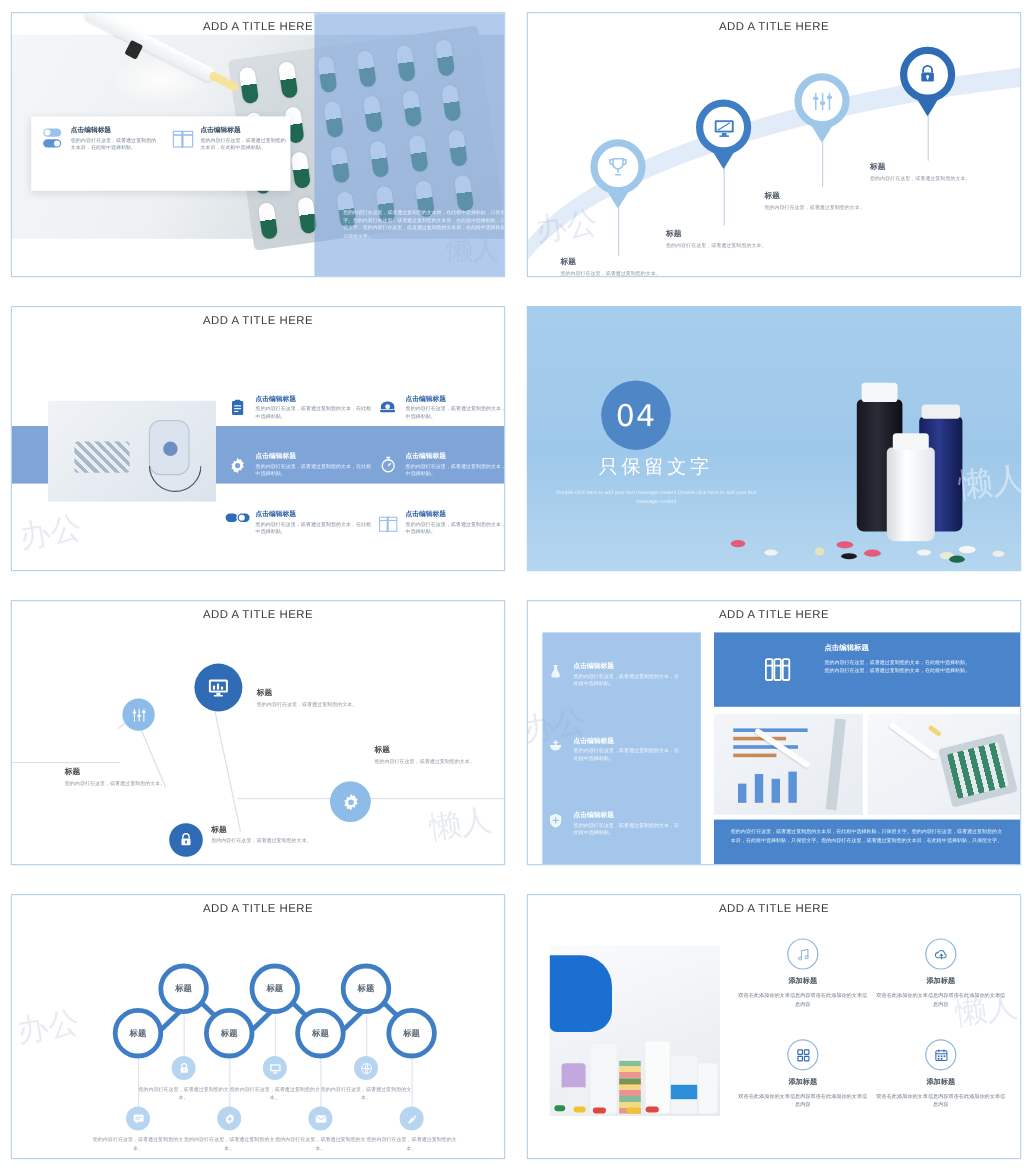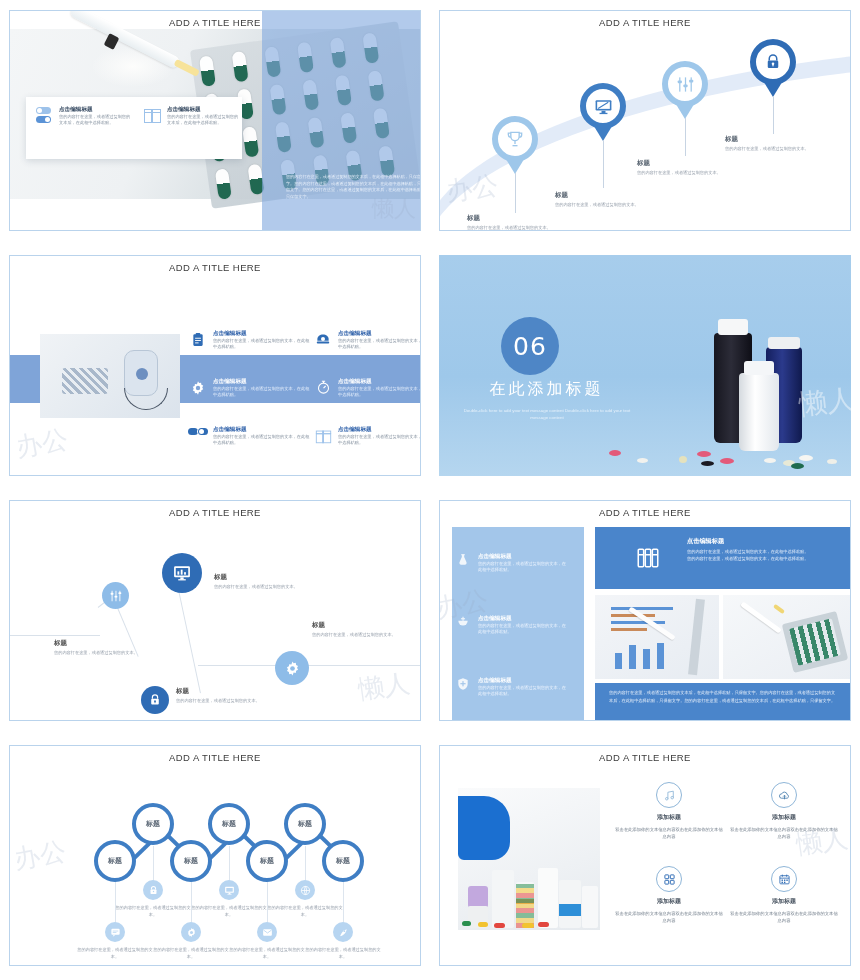--- a/index.html
+++ b/index.html
@@ -482,22 +482,22 @@
             </div>
           </div>
         </div>
       </div>
       <div class="wm" style="left:6px;bottom:14px;font-size:26px;transform:rotate(-10deg);">办公</div>
     </div>
   </div>
 
   <div class="slide">
     <div class="frame nobord s4">
-      <div class="num">06</div>
-      <div class="ttl">在此添加标题</div>
+      <div class="num">04</div>
+      <div class="ttl">只保留文字</div>
       <div class="sub">Double-click here to add your text message content Double-click here to add your text message content</div>
 
       <div class="bottle b-dark"></div>
       <div class="bottle b-blue"></div>
       <div class="bottle b-white"></div>
 
       <div class="tab" style="left:170px;top:195px;width:12px;height:6px;background:#e35a7a;"></div>
       <div class="tab" style="left:198px;top:203px;width:11px;height:5px;background:#f2f2ee;"></div>
       <div class="tab" style="left:240px;top:201px;width:8px;height:7px;background:#e5e2bd;"></div>
       <div class="tab" style="left:258px;top:196px;width:14px;height:6px;background:#e35a7a;"></div>

